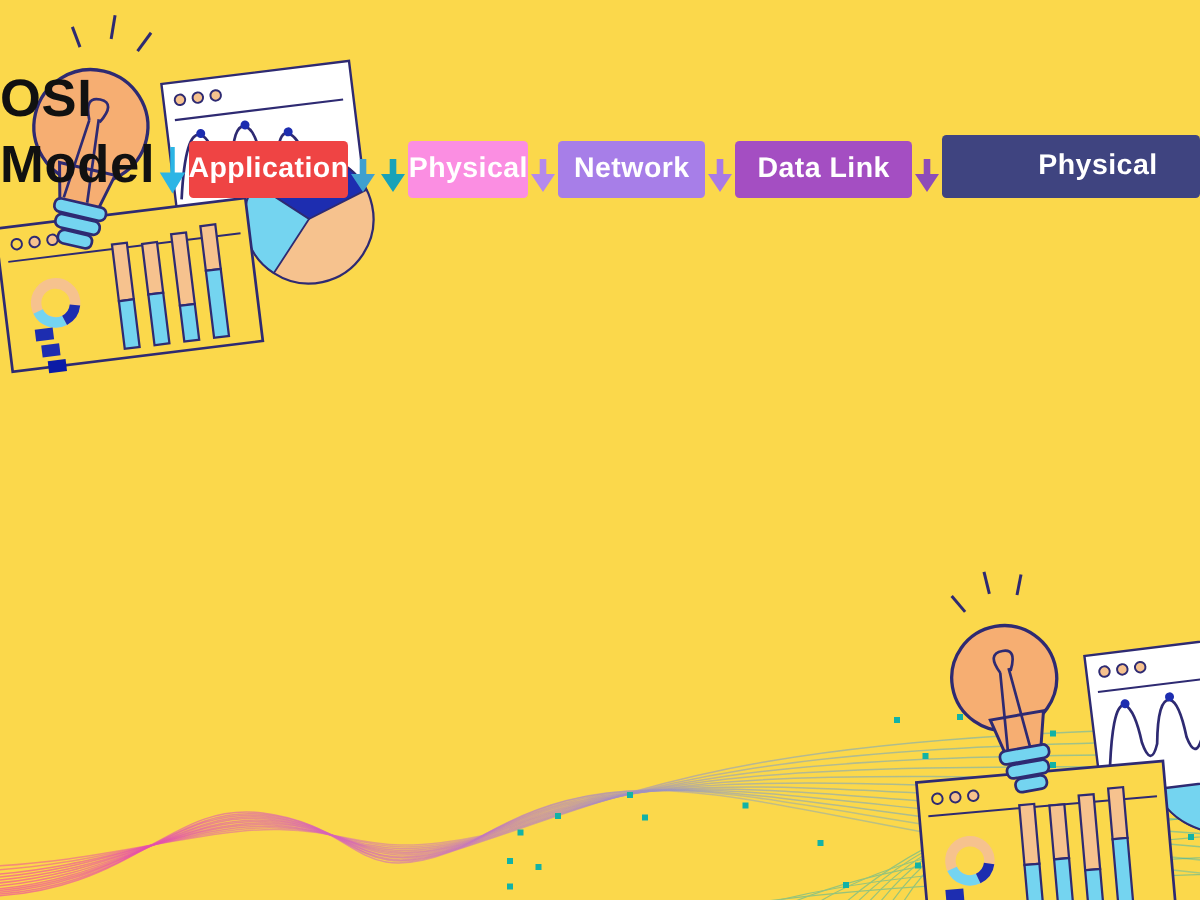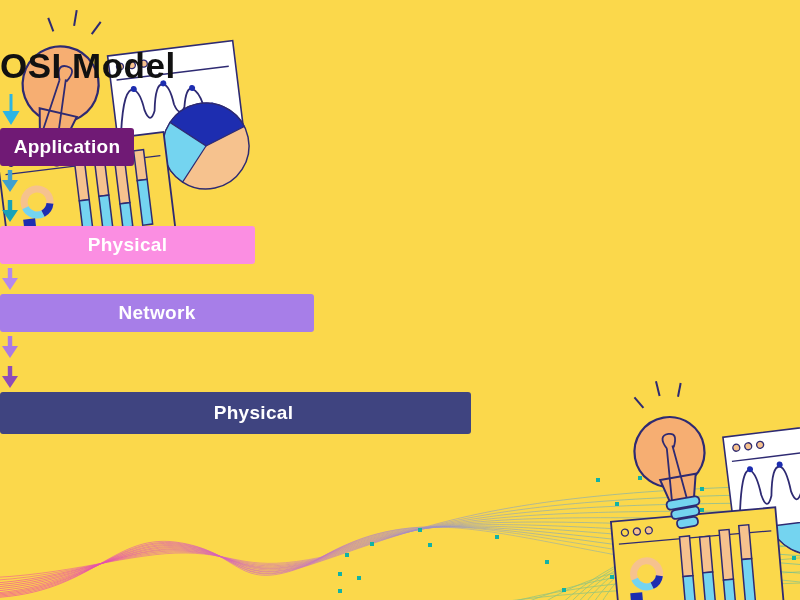--- a/index.html
+++ b/index.html
@@ -4,21 +4,21 @@
 <style>
   html,body{margin:0;padding:0;}
   body{width:800px;height:600px;overflow:hidden;position:relative;
        font-family:"Liberation Sans", sans-serif;background:#fbd84b;}
   .stage{position:absolute;inset:0;width:800px;height:600px;overflow:hidden;}
   .deco{position:absolute;pointer-events:none;}
   #waves{left:0;top:430px;z-index:1;}
   #tl-cluster{left:0;top:0;z-index:2;}
   #br-cluster{left:560px;top:360px;z-index:2;}
   .flow{position:absolute;left:0;top:0;width:800px;z-index:3;
-        display:flex;flex-direction:column;align-items:flex-start;}
+        display:flex;flex-direction:row;align-items:flex-end;}
   .title{margin:44px 0 0 0;font-size:35px;line-height:44px;font-weight:800;
          color:#111111;letter-spacing:0.5px;}
   .arrow{display:flex;align-items:center;justify-content:center;}
   .arrow-first{height:36px;margin-top:4px;}
   .arrow-mid{height:30px;}
   .bar{height:38px;border-radius:3px;display:flex;align-items:center;justify-content:center;}
   .bar span{color:#ffffff;font-size:19px;font-weight:700;letter-spacing:0.3px;}
   .bar-last{height:42px;}
 </style>
 </head>
@@ -211,21 +211,21 @@
 
   <div class="flow">
     <h1 class="title">OSI Model</h1>
 
     <div class="arrow arrow-first" style="color: rgb(44, 181, 229);">
       <svg width="22" height="32" viewBox="0 0 22 32">
           <path fill="currentColor" d="M9.5,0 h3 v17 h7 l-8.5,14 L2.5,17 h7 Z"></path>
         </svg>
     </div>
 
-    <div class="bar" style="background: #701a75; width: 134px;">
+    <div class="bar" style="background: #ef4444; width: 134px;">
       <span>Application</span>
     </div>
     <div class="arrow arrow-mid" style="color: rgb(63, 160, 207);">
       <svg width="20" height="22" viewBox="0 0 20 22">
           <path fill="currentColor" d="M7.8,0 h4.4 v10 h5.8 L10,22 L2,10 h5.8 Z"></path>
         </svg>
     </div>
 
     <div class="arrow arrow-mid" style="color: rgb(24, 162, 184);">
       <svg width="20" height="22" viewBox="0 0 20 22">
@@ -244,20 +244,23 @@
 
     <div class="bar" style="background: rgb(167, 126, 232); width: 314px;">
       <span>Network</span>
     </div>
     <div class="arrow arrow-mid" style="color: rgb(170, 122, 228);">
       <svg width="20" height="22" viewBox="0 0 20 22">
           <path fill="currentColor" d="M7.8,0 h4.4 v10 h5.8 L10,22 L2,10 h5.8 Z"></path>
         </svg>
     </div>
 
+    <div class="bar" style="background: rgb(164, 78, 194); width: 376px;">
+      <span>Data Link</span>
+    </div>
     <div class="arrow arrow-mid" style="color: rgb(142, 76, 184);">
       <svg width="20" height="22" viewBox="0 0 20 22">
           <path fill="currentColor" d="M7.8,0 h4.4 v10 h5.8 L10,22 L2,10 h5.8 Z"></path>
         </svg>
     </div>
 
     <div class="bar bar-last" style="background: rgb(63, 68, 128); width: 435px; padding-left: 36px;">
       <span>Physical</span>
     </div>
   </div>

